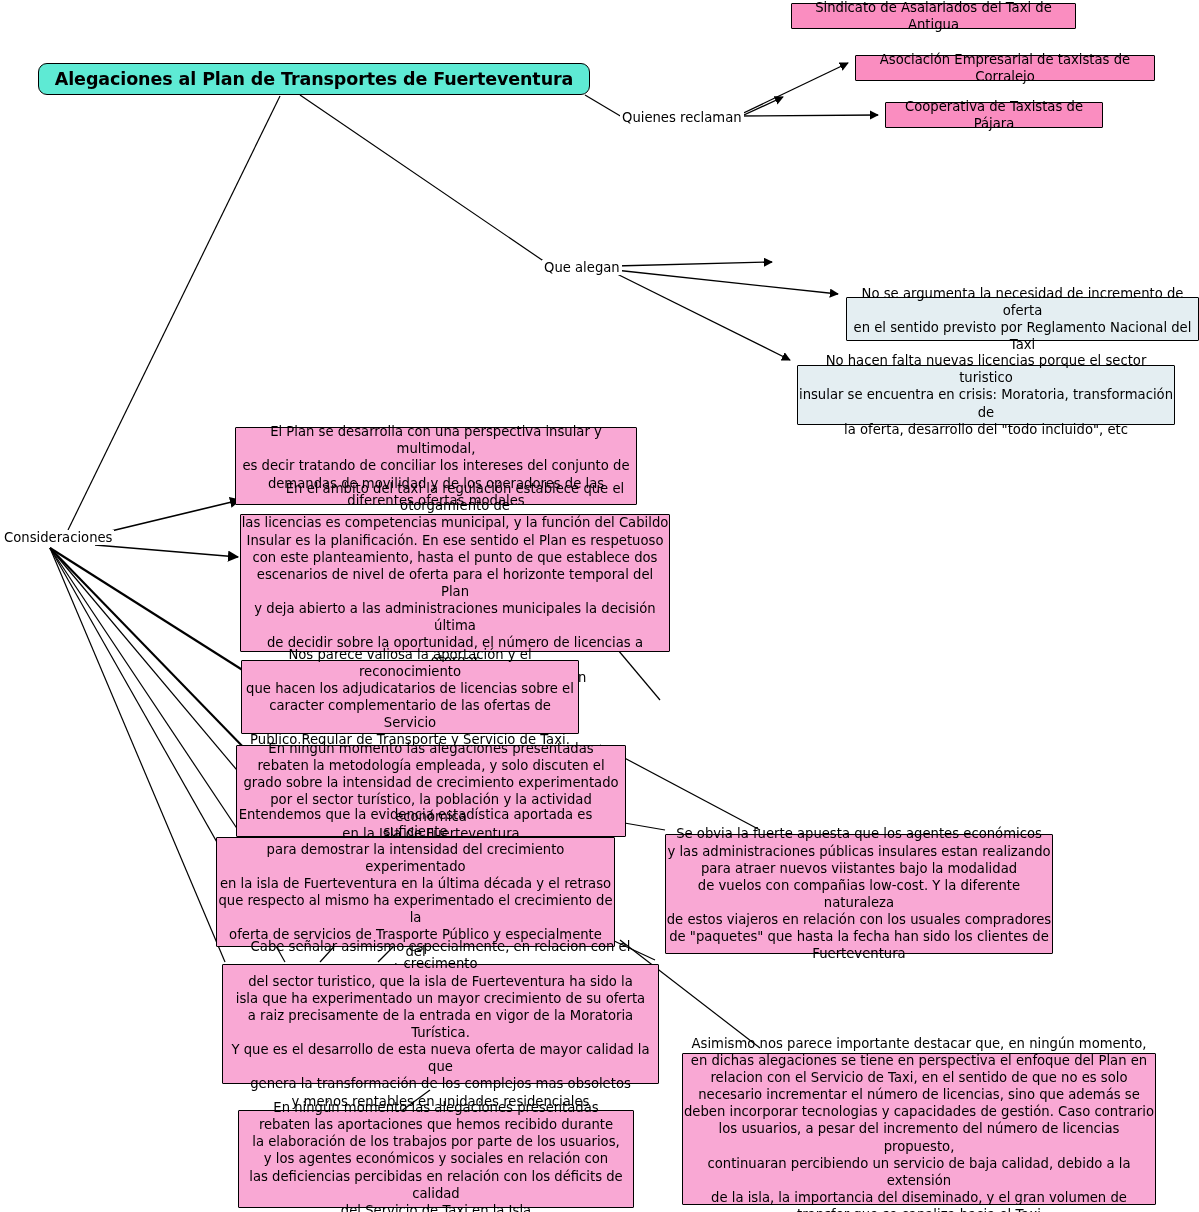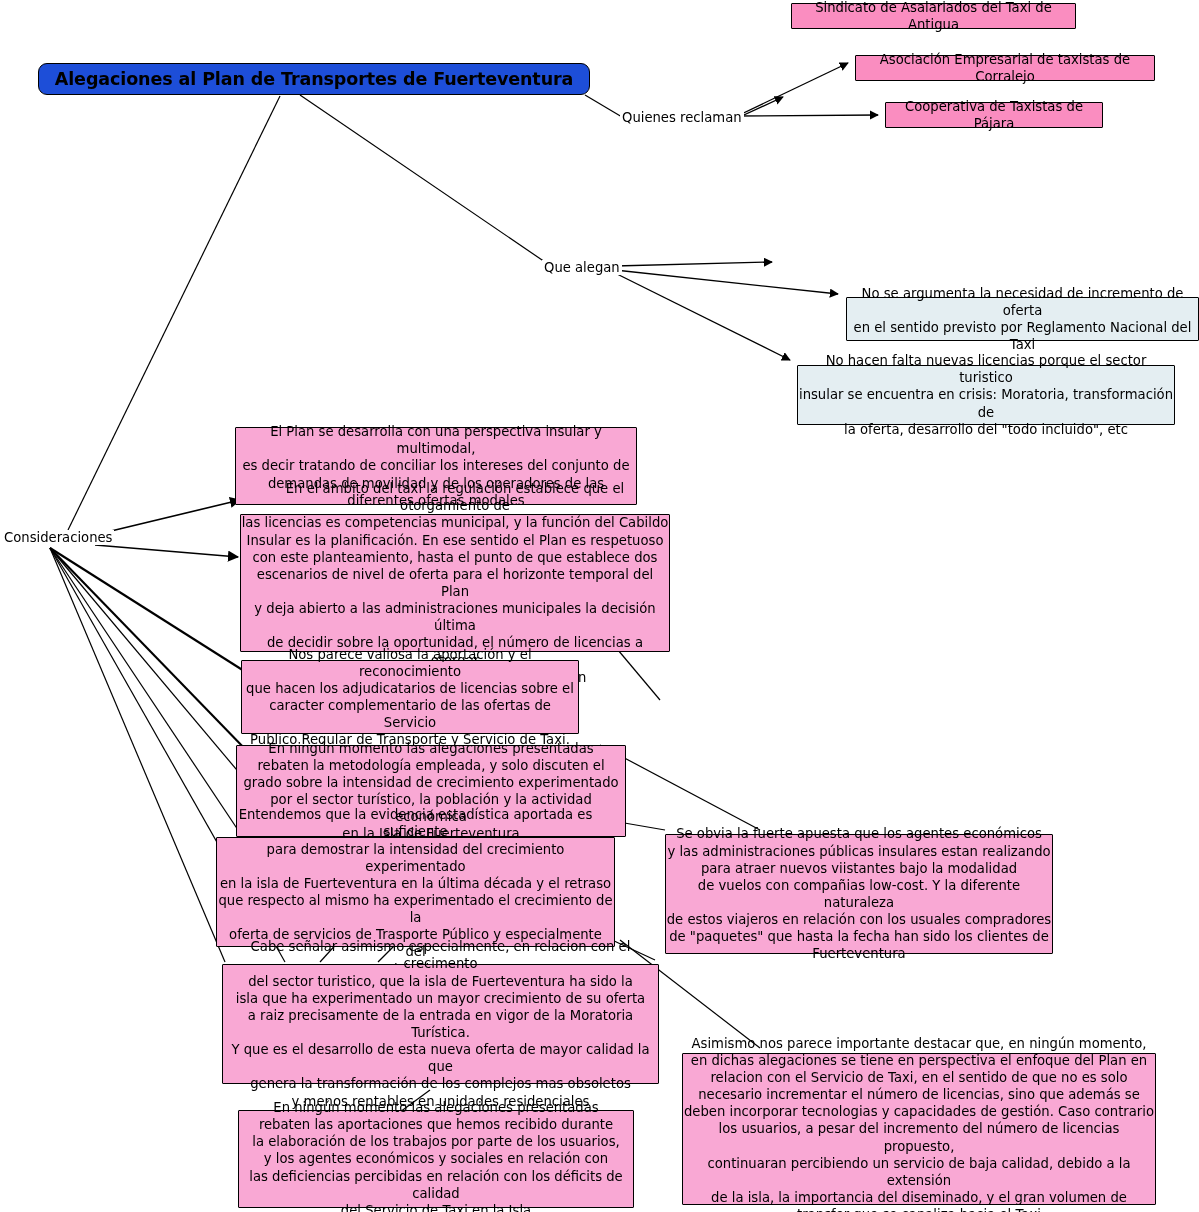--- a/index.html
+++ b/index.html
@@ -33,21 +33,21 @@
     text-align: center;
     line-height: 1.30;
     color: #000000;
     display: flex;
     align-items: center;
     justify-content: center;
     white-space: pre-line;
     z-index: 3;
   }
   .node.title {
-    background: #1d4ed8;
+    background: #5eead4;
     border-radius: 9px;
     font-weight: bold;
     font-size: 17.5px;
     letter-spacing: -0.1px;
     border-width: 1.6px;
   }
   .node.pink {
     background: #fa8dc0;
     font-size: 13.2px;
   }

